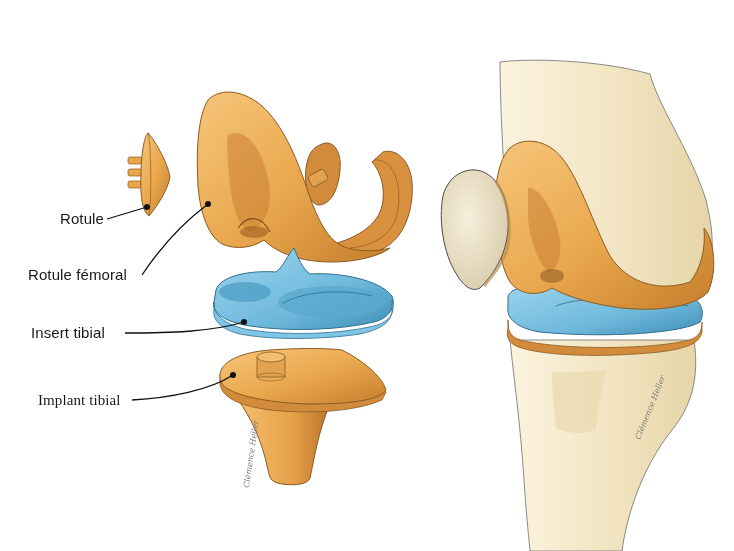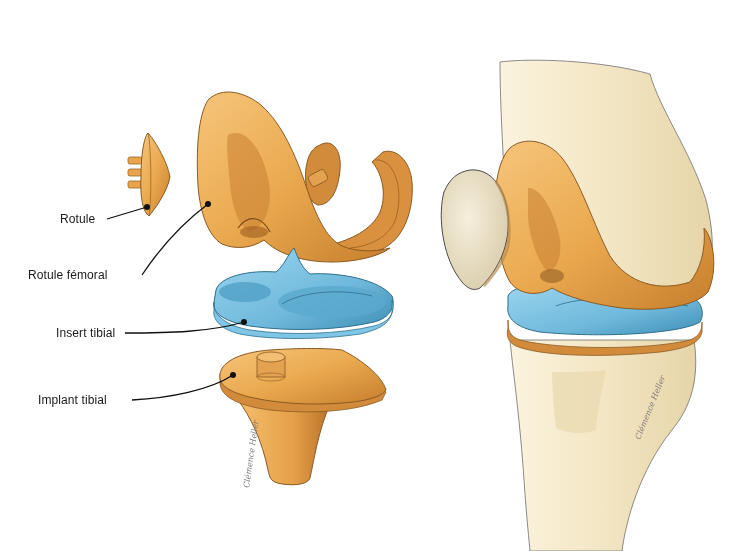--- a/index.html
+++ b/index.html
@@ -1,18 +1,18 @@
 <!DOCTYPE html>
 <html><head>
 <meta charset="utf-8">
 <style>
   html,body{margin:0;padding:0;background:#ffffff;}
   body{width:734px;height:551px;position:relative;overflow:hidden;font-family:"Liberation Sans",sans-serif;}
   #stage{position:absolute;left:0;top:0;width:734px;height:551px;}
-  .label{position:absolute;font-size:12px;color:#1a1a1a;white-space:nowrap;line-height:16px;letter-spacing:0.1px;}
+  .label{position:absolute;font-size:15px;color:#1a1a1a;white-space:nowrap;line-height:16px;letter-spacing:0.1px;}
   .sig{font-family:"DejaVu Serif",serif;font-style:italic;font-size:8px;fill:#7a7a7a;}
 </style>
 </head>
 <body>
 
 <div id="stage">
   <svg width="734" height="551" viewBox="0 0 734 551">
     <defs>
       <linearGradient id="orangeG" x1="0" y1="0" x2="1" y2="1">
         <stop offset="0" stop-color="#F6C57A"></stop>
@@ -119,15 +119,15 @@
       <path d="M125,333 C170,333 210,332 244,322"></path>
       <circle cx="244" cy="322" r="3" fill="#111111" stroke="none"></circle>
       <path d="M132,400 C170,398 210,390 233,375"></path>
       <circle cx="233" cy="375" r="3" fill="#111111" stroke="none"></circle>
     </g>
   </svg>
 
   
   <div class="label" style="left:60px;top:211px;">Rotule</div>
   <div class="label" style="left:28px;top:267px;">Rotule fémoral</div>
-  <div class="label" style="left:56px;top:325px;text-align:center;">Insert tibial</div>
-  <div class="label" style="left:38px;top:392px;">Implant tibial</div>
+  <div class="label" style="left:31px;top:325px;text-align:center;">Insert tibial</div>
+  <div class="label" style="left:38px;top:392px;font-family:Liberation Serif, serif;">Implant tibial</div>
 </div>
 
 </body></html>

